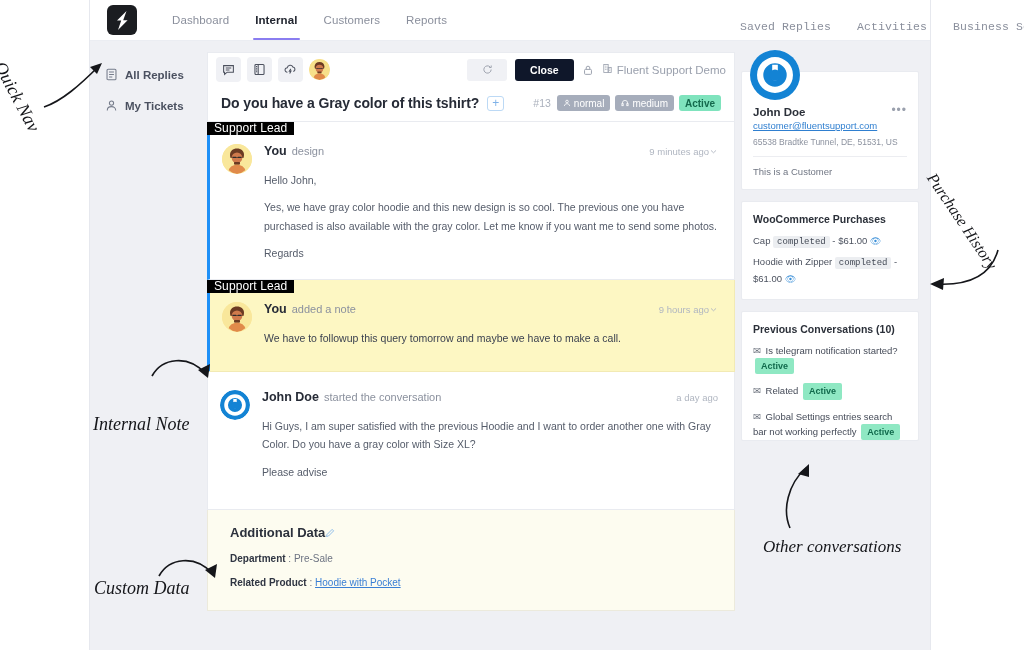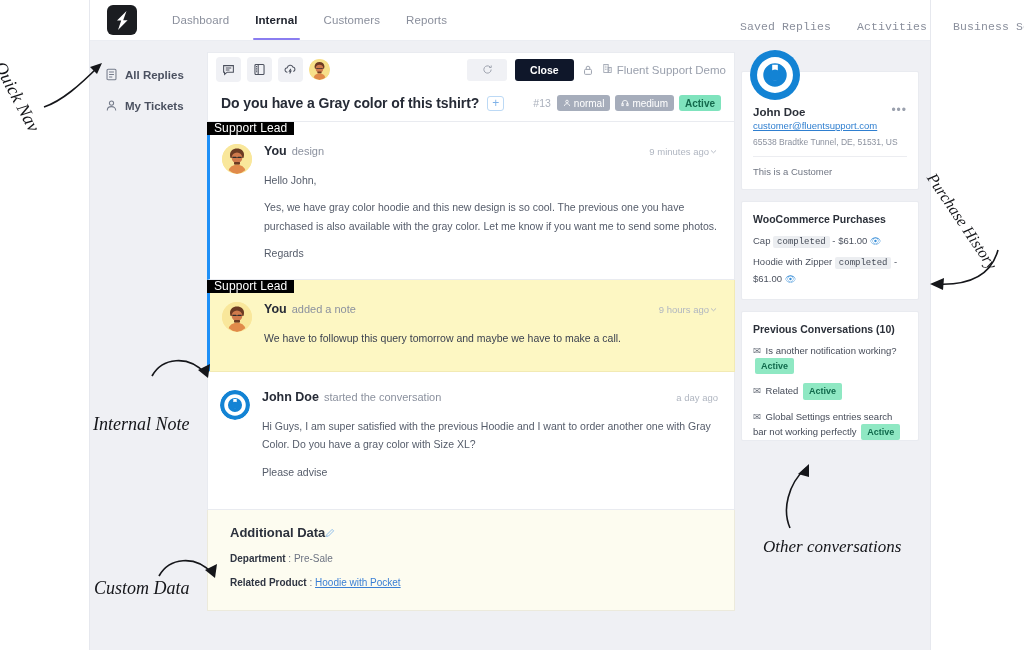--- a/index.html
+++ b/index.html
@@ -466,21 +466,21 @@
               <span class="eye">👁</span>
             </div>
           </div>
         </div>
 
         <div class="panel" style="max-height:130px;overflow:hidden">
           <div class="panel-pad">
             <div class="panel-title">Previous Conversations (10)</div>
             <div class="conv">
               <span class="env">✉</span>
-              <span>Is another notification working?</span>
+              <span>Is telegram notification started?</span>
               <span class="badge-act">Active</span>
             </div>
             <div class="conv">
               <span class="env">✉</span>
               <span>Related</span>
               <span class="badge-act">Active</span>
             </div>
             <div class="conv">
               <span class="env">✉</span>
               <span>Global Settings entries search bar not working perfectly</span>

